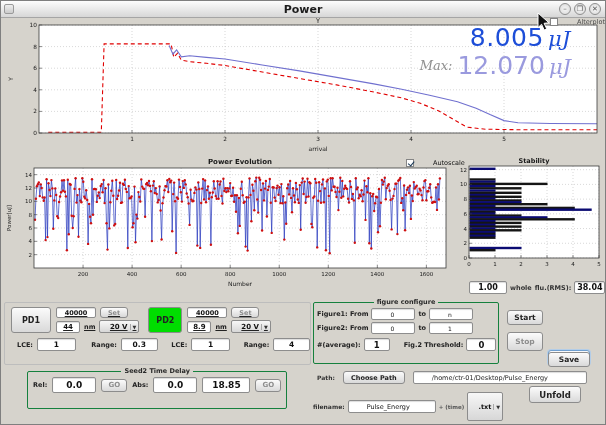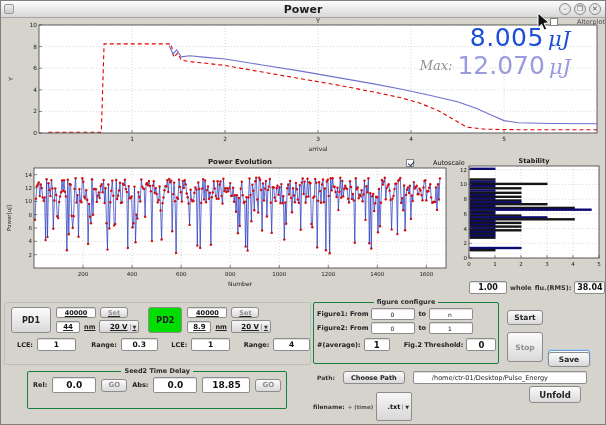--- a/index.html
+++ b/index.html
@@ -800,31 +800,32 @@
       <span>#(average):</span>
       <span class="field" style="width:26px;height:13px;font-size:8.5px;">1</span>
       <span style="width:8px;"></span>
       <span>Fig.2 Threshold:</span>
       <span class="field" style="width:30px;height:13px;font-size:8.5px;">0</span>
     </div>
   </fieldset>
 
   <span class="btn act" style="left:506px;top:309px;width:36px;height:15px;">Start</span>
   <span class="btn act focus" style="left:547px;top:309px;width:42px;height:15px;margin-top:40px;">Clear</span>
-  <span class="btn act dim" style="left:506px;top:331px;width:36px;height:30px;">Stop</span>
+  <span class="btn act dim" style="left:506px;top:331px;width:36px;height:19px;">Stop</span>
   <span class="btn act" style="left:547px;top:331px;width:42px;height:15px;margin-top:20px;">Save</span>
 
   <div class="path-row">
     <span>Path:</span>
     <span class="btn" style="width:62px;height:13px;font-size:6.5px;">Choose Path</span>
     <span class="field left" style="width:174px;height:13px;font-size:6.5px;color:#222;">/home/ctr-01/Desktop/Pulse_Energy</span>
   </div>
 
   <div class="file-row">
     <span>filename:</span>
+    <span class="field left" style="width:88px;height:13px;font-size:6.5px;">Pulse_Energy</span>
     <span style="font-size:5.5px;color:#555;">+ (time)</span>
     <span class="combo" style="width:36px;height:29px;font-size:6.5px;">
       <span>.txt</span>
       <span class="arrow">▼</span>
     </span>
   </div>
   <span class="btn" style="position:absolute;left:528px;top:385px;width:52px;height:17px;font-size:8.5px;">Unfold</span>
 
   <svg class="cursor" width="14" height="19" viewBox="0 0 14 19">
     <path d="M1,1 L1,15.5 L4.6,12.3 L7.2,18 L9.7,16.8 L7.1,11.3 L12,10.8 Z" fill="#111" stroke="#fff" stroke-width="1"></path>

